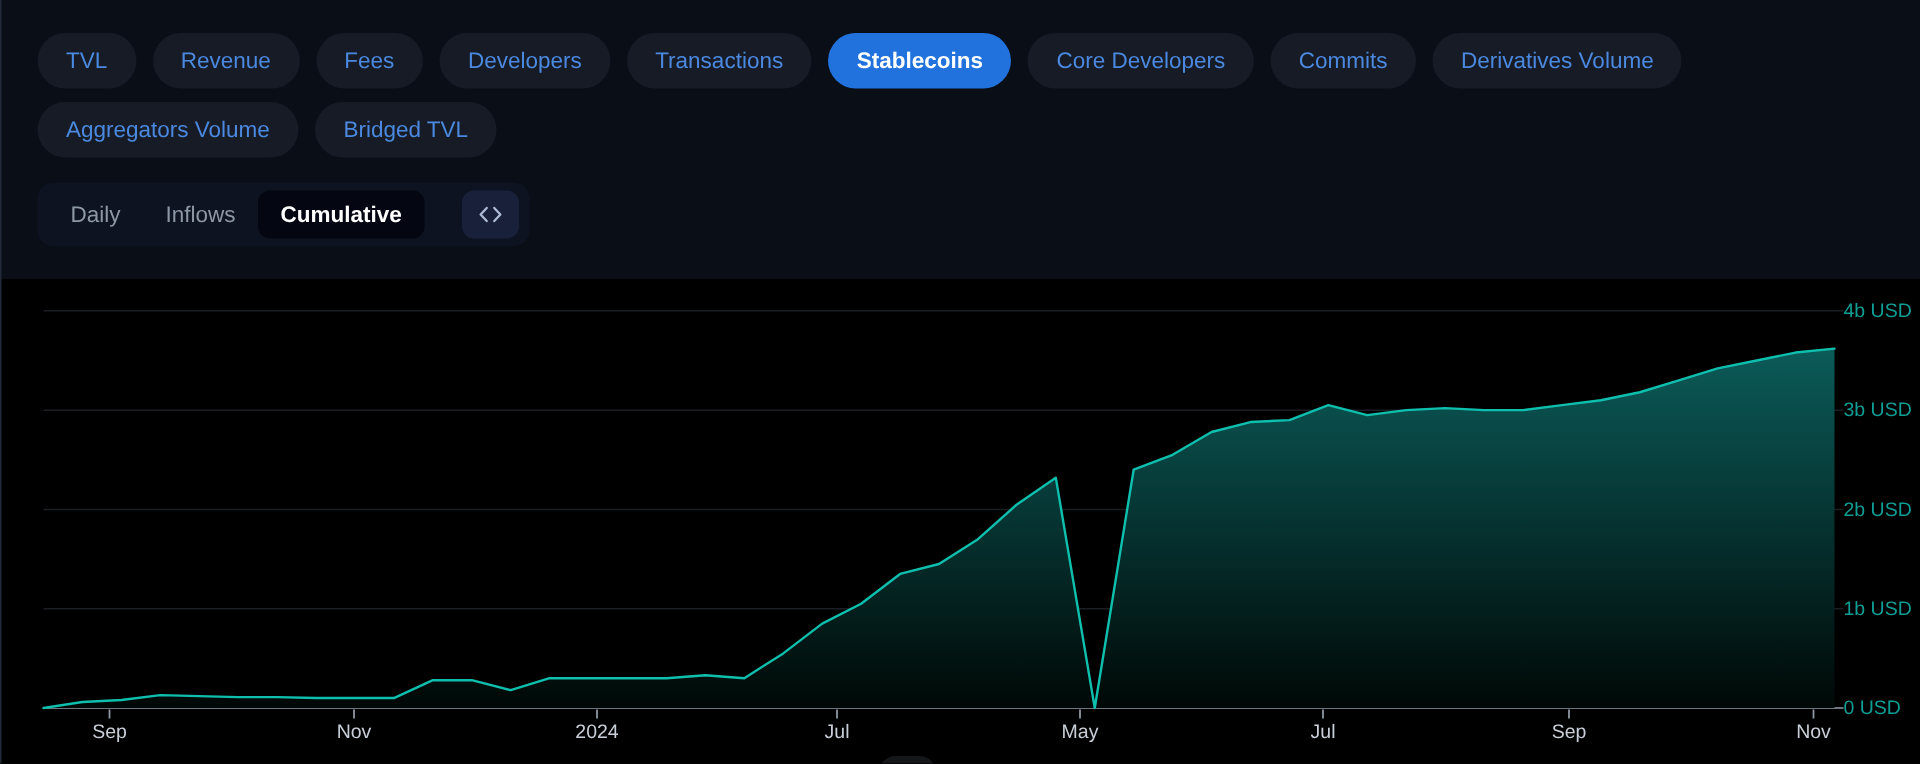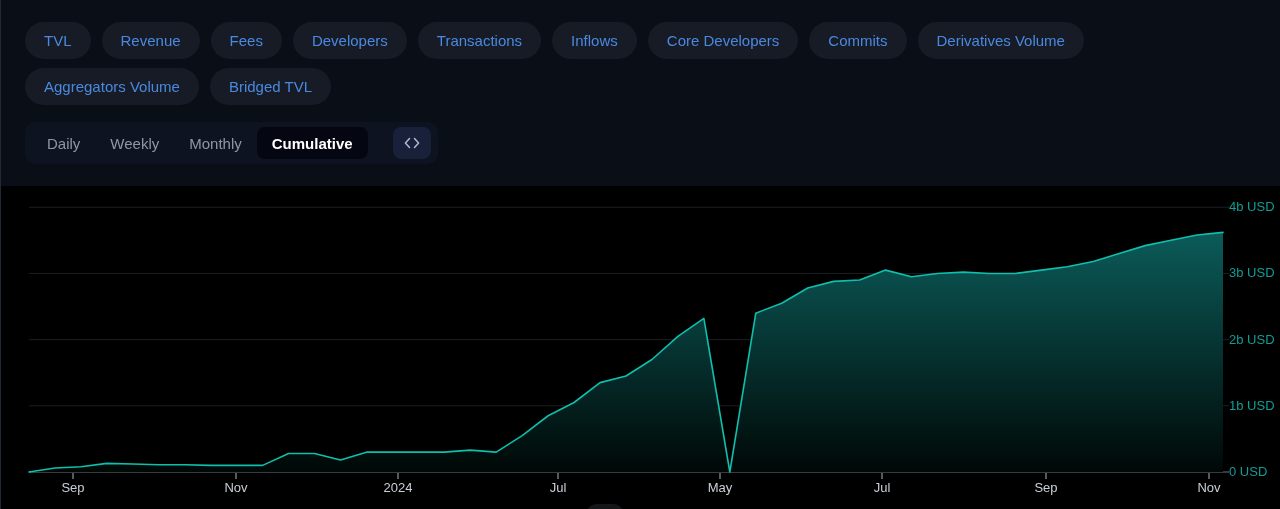--- a/index.html
+++ b/index.html
@@ -119,33 +119,32 @@
 <body>
 
 <div id="app">
 
   <div id="metric-tabs">
       <div class="metric-tab">TVL</div>
       <div class="metric-tab">Revenue</div>
       <div class="metric-tab">Fees</div>
       <div class="metric-tab">Developers</div>
       <div class="metric-tab">Transactions</div>
-      <div class="metric-tab">Inflows</div>
+      <div class="metric-tab active">Stablecoins</div>
       <div class="metric-tab">Core Developers</div>
       <div class="metric-tab">Commits</div>
       <div class="metric-tab">Derivatives Volume</div>
       <div class="metric-tab">Aggregators Volume</div>
       <div class="metric-tab">Bridged TVL</div>
     </div>
 
   <div id="interval-bar">
     <div id="interval-items" style="display:flex;align-items:center;">
         <div class="interval-item">Daily</div>
-        <div class="interval-item">Weekly</div>
-        <div class="interval-item">Monthly</div>
+        <div class="interval-item">Inflows</div>
         <div class="interval-item active">Cumulative</div>
       </div>
     <div id="embed-button" title="embed">
       <svg width="16" height="12" viewBox="0 0 16 12" fill="none">
         <path d="M5.5 1.6 L1.4 6 L5.5 10.4" stroke="#aebbd6" stroke-width="1.5" stroke-linecap="round" stroke-linejoin="round"></path>
         <path d="M10.5 1.6 L14.6 6 L10.5 10.4" stroke="#aebbd6" stroke-width="1.5" stroke-linecap="round" stroke-linejoin="round"></path>
       </svg>
     </div>
   </div>
 

